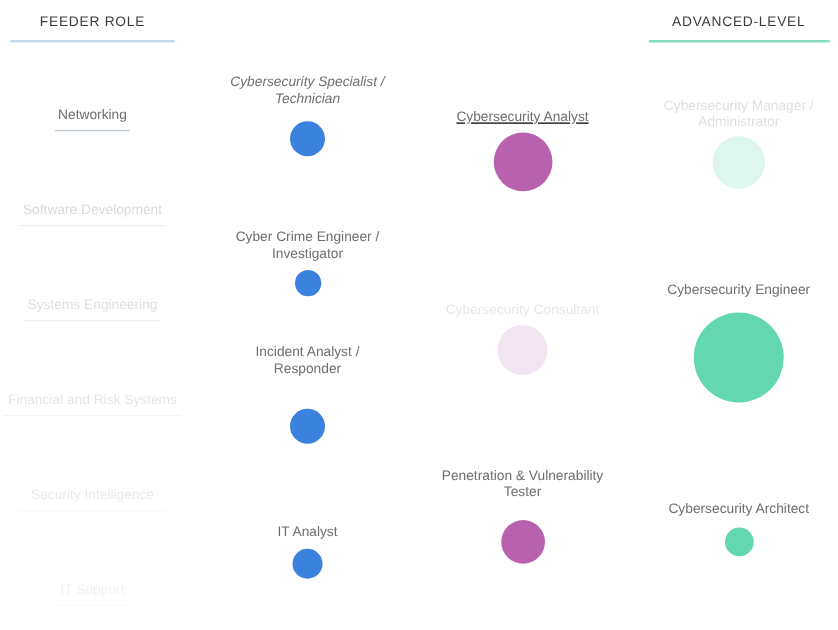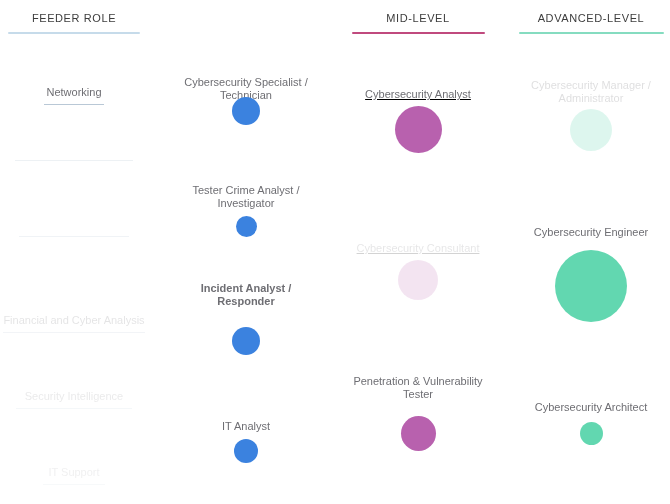--- a/index.html
+++ b/index.html
@@ -86,57 +86,53 @@
 </head>
 <body>
 
 <div id="chart">
     <div class="column" style="left: -11px; width: 170px;">
       <div class="col-header">
         <span class="col-header-label">FEEDER ROLE</span>
         <span class="col-rule" style="background: rgb(198, 219, 234); width: 132px;"></span>
       </div>
       <div class="feeder-node" style="top: 82px; opacity: 1;"><span class="feeder-label">Networking</span><span class="feeder-rule" style="width: 60px;"></span></div>
-      <div class="feeder-node" style="top: 158px; opacity: 0.26;"><span class="feeder-rule" style="width: 118px;"></span></div>
-      <div class="feeder-node" style="top: 234px; opacity: 0.22;"><span class="feeder-rule" style="width: 110px;"></span></div>
-      <div class="feeder-node" style="top: 310px; opacity: 0.18;"><span class="feeder-label">Financial and Cyber Analysis</span><span class="feeder-rule" style="width: 142px;"></span></div>
+      <div class="feeder-node" style="top: 158px; opacity: 0.26;"><span class="feeder-label">Software Development</span><span class="feeder-rule" style="width: 118px;"></span></div>
+      <div class="feeder-node" style="top: 234px; opacity: 0.22;"><span class="feeder-label">Systems Engineering</span><span class="feeder-rule" style="width: 110px;"></span></div>
+      <div class="feeder-node" style="top: 310px; opacity: 0.18;"><span class="feeder-label">Financial and Risk Systems</span><span class="feeder-rule" style="width: 142px;"></span></div>
       <div class="feeder-node" style="top: 386px; opacity: 0.14;"><span class="feeder-label">Security Intelligence</span><span class="feeder-rule" style="width: 116px;"></span></div>
       <div class="feeder-node" style="top: 462px; opacity: 0.1;"><span class="feeder-label">IT Support</span><span class="feeder-rule" style="width: 62px;"></span></div>
     </div>
     <div class="column" style="left: 161px; width: 170px;">
-      <div class="node" style="top: 76px; opacity: 1;">
+      <div class="node" style="top: 60px; opacity: 1; font-style: italic;">
         <span class="node-label">Cybersecurity Specialist /
 Technician</span>
       </div>
       <span class="node-bubble" style="position: absolute; width: 28px; height: 28px; left: 71px; top: 93px; background: rgb(59, 130, 223); opacity: 1;"></span>
       <div class="node" style="top: 184px; opacity: 1;">
-        <span class="node-label">Tester Crime Analyst /
+        <span class="node-label">Cyber Crime Engineer /
 Investigator</span>
       </div>
       <span class="node-bubble" style="position: absolute; width: 21px; height: 21px; left: 74.5px; top: 212px; background: rgb(59, 130, 223); opacity: 1;"></span>
-      <div class="node" style="top: 282px; opacity: 1; font-weight: bold;">
+      <div class="node" style="top: 276px; opacity: 1;">
         <span class="node-label">Incident Analyst /
 Responder</span>
       </div>
       <span class="node-bubble" style="position: absolute; width: 28px; height: 28px; left: 71px; top: 323px; background: rgb(59, 130, 223); opacity: 1;"></span>
       <div class="node" style="top: 420px; opacity: 1;">
         <span class="node-label">IT Analyst</span>
       </div>
       <span class="node-bubble" style="position: absolute; width: 24px; height: 24px; left: 73px; top: 435px; background: rgb(59, 130, 223); opacity: 1;"></span>
     </div>
     <div class="column" style="left: 333px; width: 170px;">
-      <div class="col-header">
-        <span class="col-header-label">MID-LEVEL</span>
-        <span class="col-rule" style="background: rgb(192, 74, 126); width: 133px;"></span>
-      </div>
       <div class="node" style="top: 88px; opacity: 1; text-decoration: underline;">
         <span class="node-label">Cybersecurity Analyst</span>
       </div>
       <span class="node-bubble" style="position: absolute; width: 47px; height: 47px; left: 61.5px; top: 102px; background: rgb(184, 97, 174); opacity: 1;"></span>
-      <div class="node" style="top: 242px; opacity: 0.17; text-decoration: underline;">
+      <div class="node" style="top: 242px; opacity: 0.17;">
         <span class="node-label">Cybersecurity Consultant</span>
       </div>
       <span class="node-bubble" style="position: absolute; width: 40px; height: 40px; left: 65px; top: 256px; background: rgb(184, 97, 174); opacity: 0.17;"></span>
       <div class="node" style="top: 375px; opacity: 1;">
         <span class="node-label">Penetration &amp; Vulnerability
 Tester</span>
       </div>
       <span class="node-bubble" style="position: absolute; width: 35px; height: 35px; left: 67.5px; top: 412px; background: rgb(184, 97, 174); opacity: 1;"></span>
     </div>
     <div class="column" style="left: 506px; width: 170px;">

